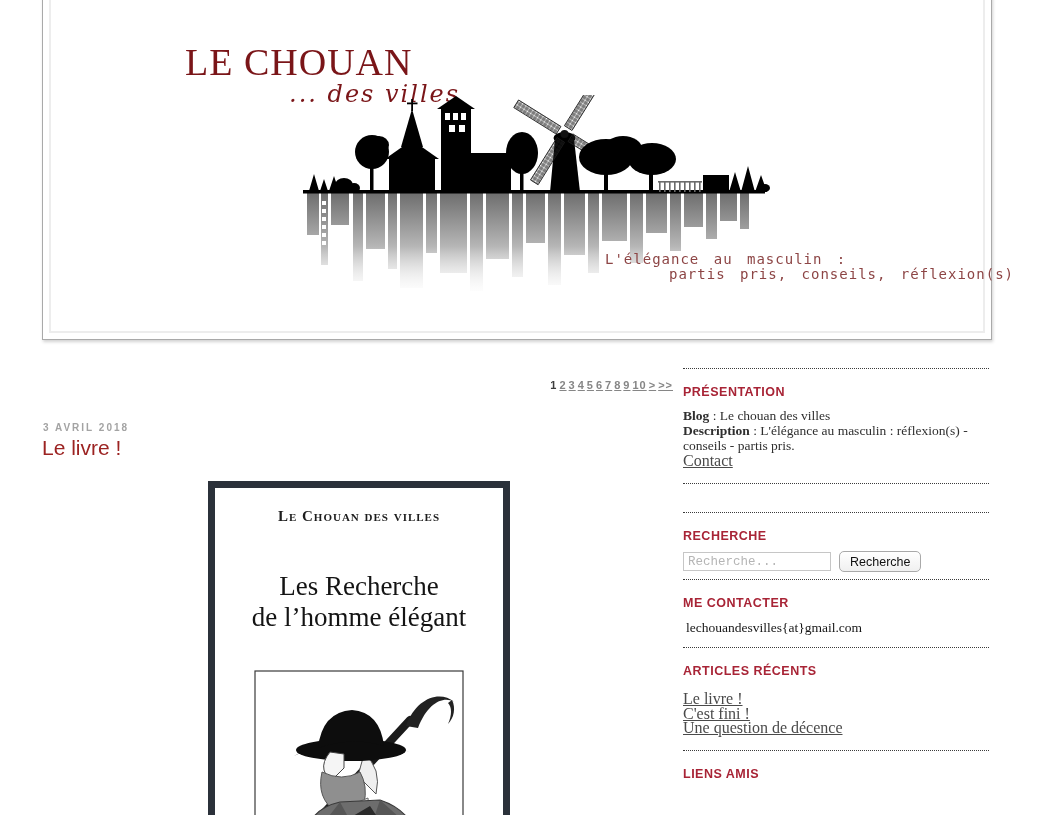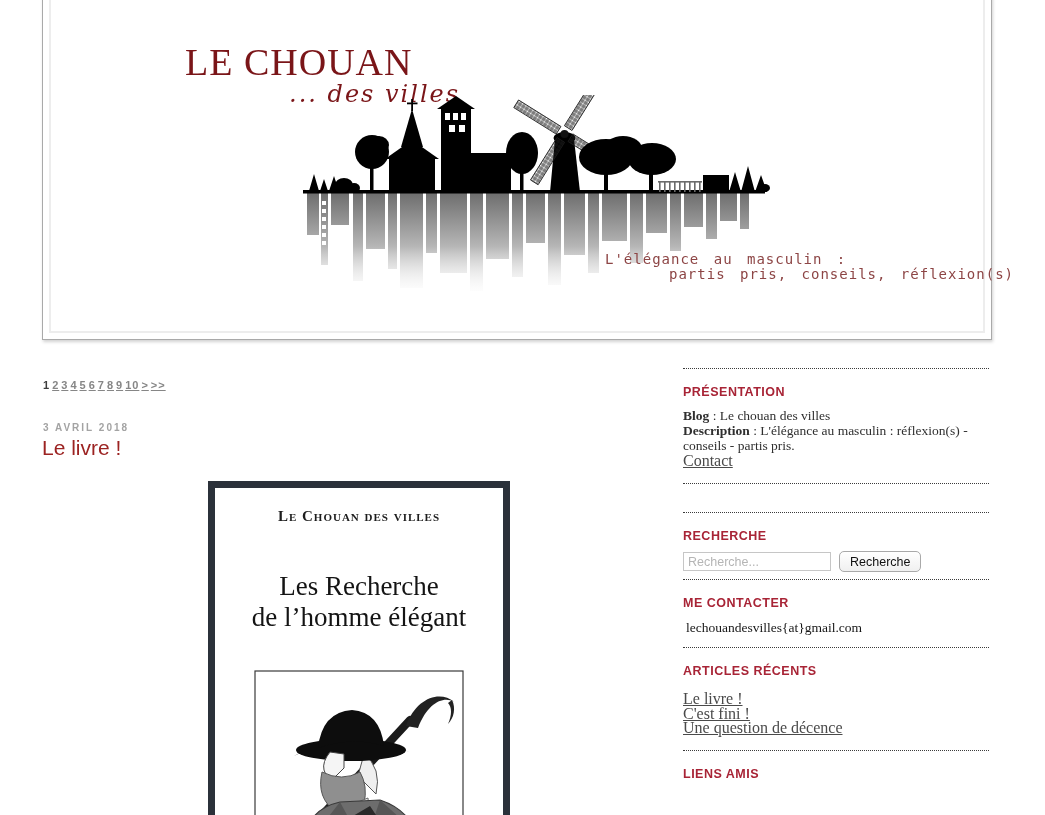--- a/index.html
+++ b/index.html
@@ -19,21 +19,21 @@
                    letter-spacing:2px; cursor:pointer; }
   .silhouette { position:absolute; left:258px; top:108px; width:470px; height:200px; }
   .tagline1, .tagline2 { position:absolute; font-family:"DejaVu Sans Mono", monospace;
                          font-size:14px; color:#8d4545; letter-spacing:1px; word-spacing:5px;
                          z-index:3; white-space:nowrap; }
   .tagline1 { left:562px; top:264px; }
   .tagline2 { left:615px; top:279px;margin-left:11px; }
 
   
   .main-col { position:absolute; left:42px; top:362px; width:632px; }
-  .pagination { position:absolute; left:0; width:100%; top:17px; text-align:left;
+  .pagination { position:absolute; left:0; width:100%; top:17px; text-align:right;
                 font-size:11px; font-weight:bold; color:#3d3d3d; letter-spacing:1px; }
   .pagination a { color:#868686; text-decoration:underline; margin:0 1px; cursor:pointer; }
   .page-current { color:#3d3d3d; margin:0 1px; }
   .post-date { position:absolute; left:1px; top:60px; font-size:10px; font-weight:bold;
                color:#a3a3a3; letter-spacing:2px; }
   .post-title { position:absolute; left:0; top:74px; font-size:21px; color:#9c2322; cursor:pointer; }
 
   .book-cover { position:absolute; left:166px; top:119px; width:302px; height:430px;
                 background:#fff; border:7px solid #2b313a; text-align:center; cursor:pointer; }
   .cover-publisher { margin-top:20px; font-family:"Liberation Serif", serif; font-size:15px;
@@ -49,21 +49,21 @@
   .r5{margin-top:11px;} .r6{margin-top:14px;}
   .sb-heading { margin-top:16px; font-size:12.5px; font-weight:bold; color:#a82436;
                 letter-spacing:0.5px; }
   .sb-text { margin-top:9px; font-family:"Liberation Serif", serif; font-size:13.5px;
              line-height:15px; color:#2f2f2f; }
   .sb-text b { font-weight:bold; }
   .sb-link { font-family:"Liberation Serif", serif; font-size:16px; color:#4a4a4a;
              text-decoration:underline; cursor:pointer; }
   .search-row { margin-top:8px; display:flex; align-items:center; }
   .search-input { width:148px; height:19px; border:1px solid #c6c6c6; font-size:12.5px;
-                  padding:8px 4px; color:#444; outline:none; }
+                  padding:8px 4px; color:#444; outline:none;font-family:Liberation Mono, monospace; }
   .search-input::placeholder { color:#b5b5b5; }
   .search-btn { margin-left:8px; height:21px; padding:1px 10px; font-size:12.5px; color:#111;
                 border:1px solid #a9a9a9; border-radius:5px;
                 background:linear-gradient(#ffffff,#f0f0f0); cursor:pointer; }
   .email-line { margin-top:10px; padding-left:3px; font-family:"Liberation Serif", serif;
                 font-size:13.5px; font-weight:normal; color:#161616; }
   .articles-list { margin-top:14px; list-style:none; }
   .articles-list li { line-height:14.5px; }
 </style>
 </head>

